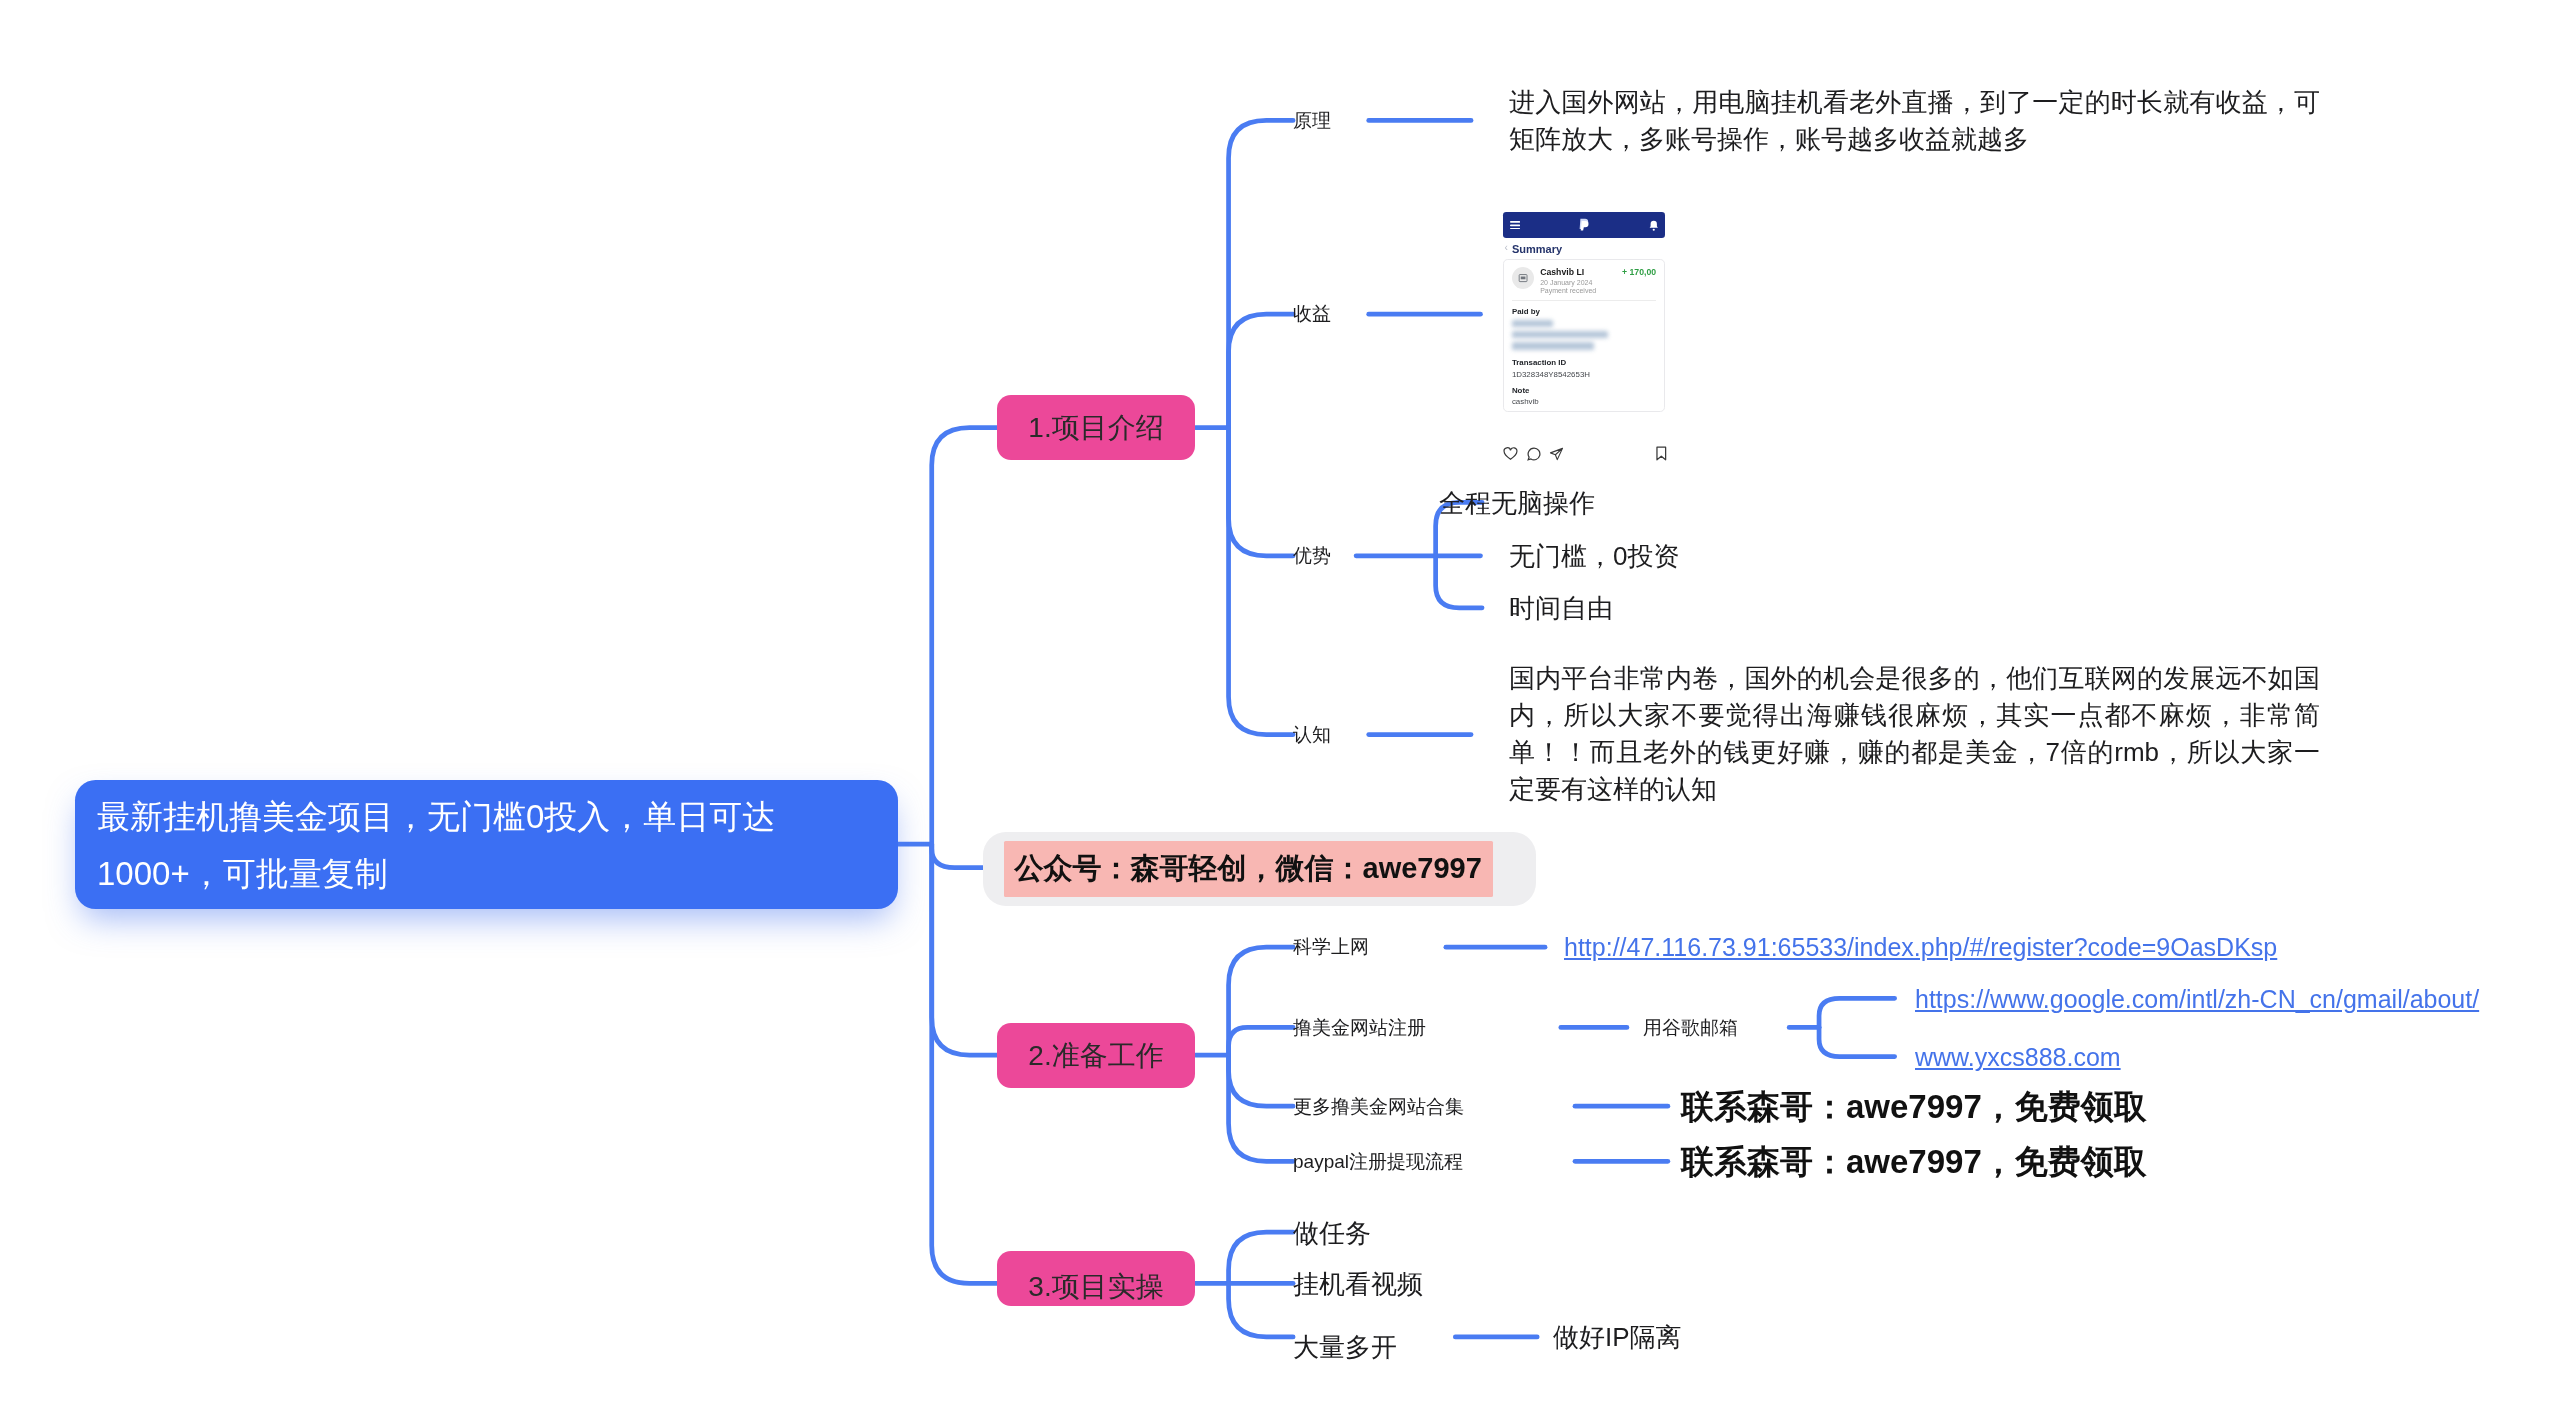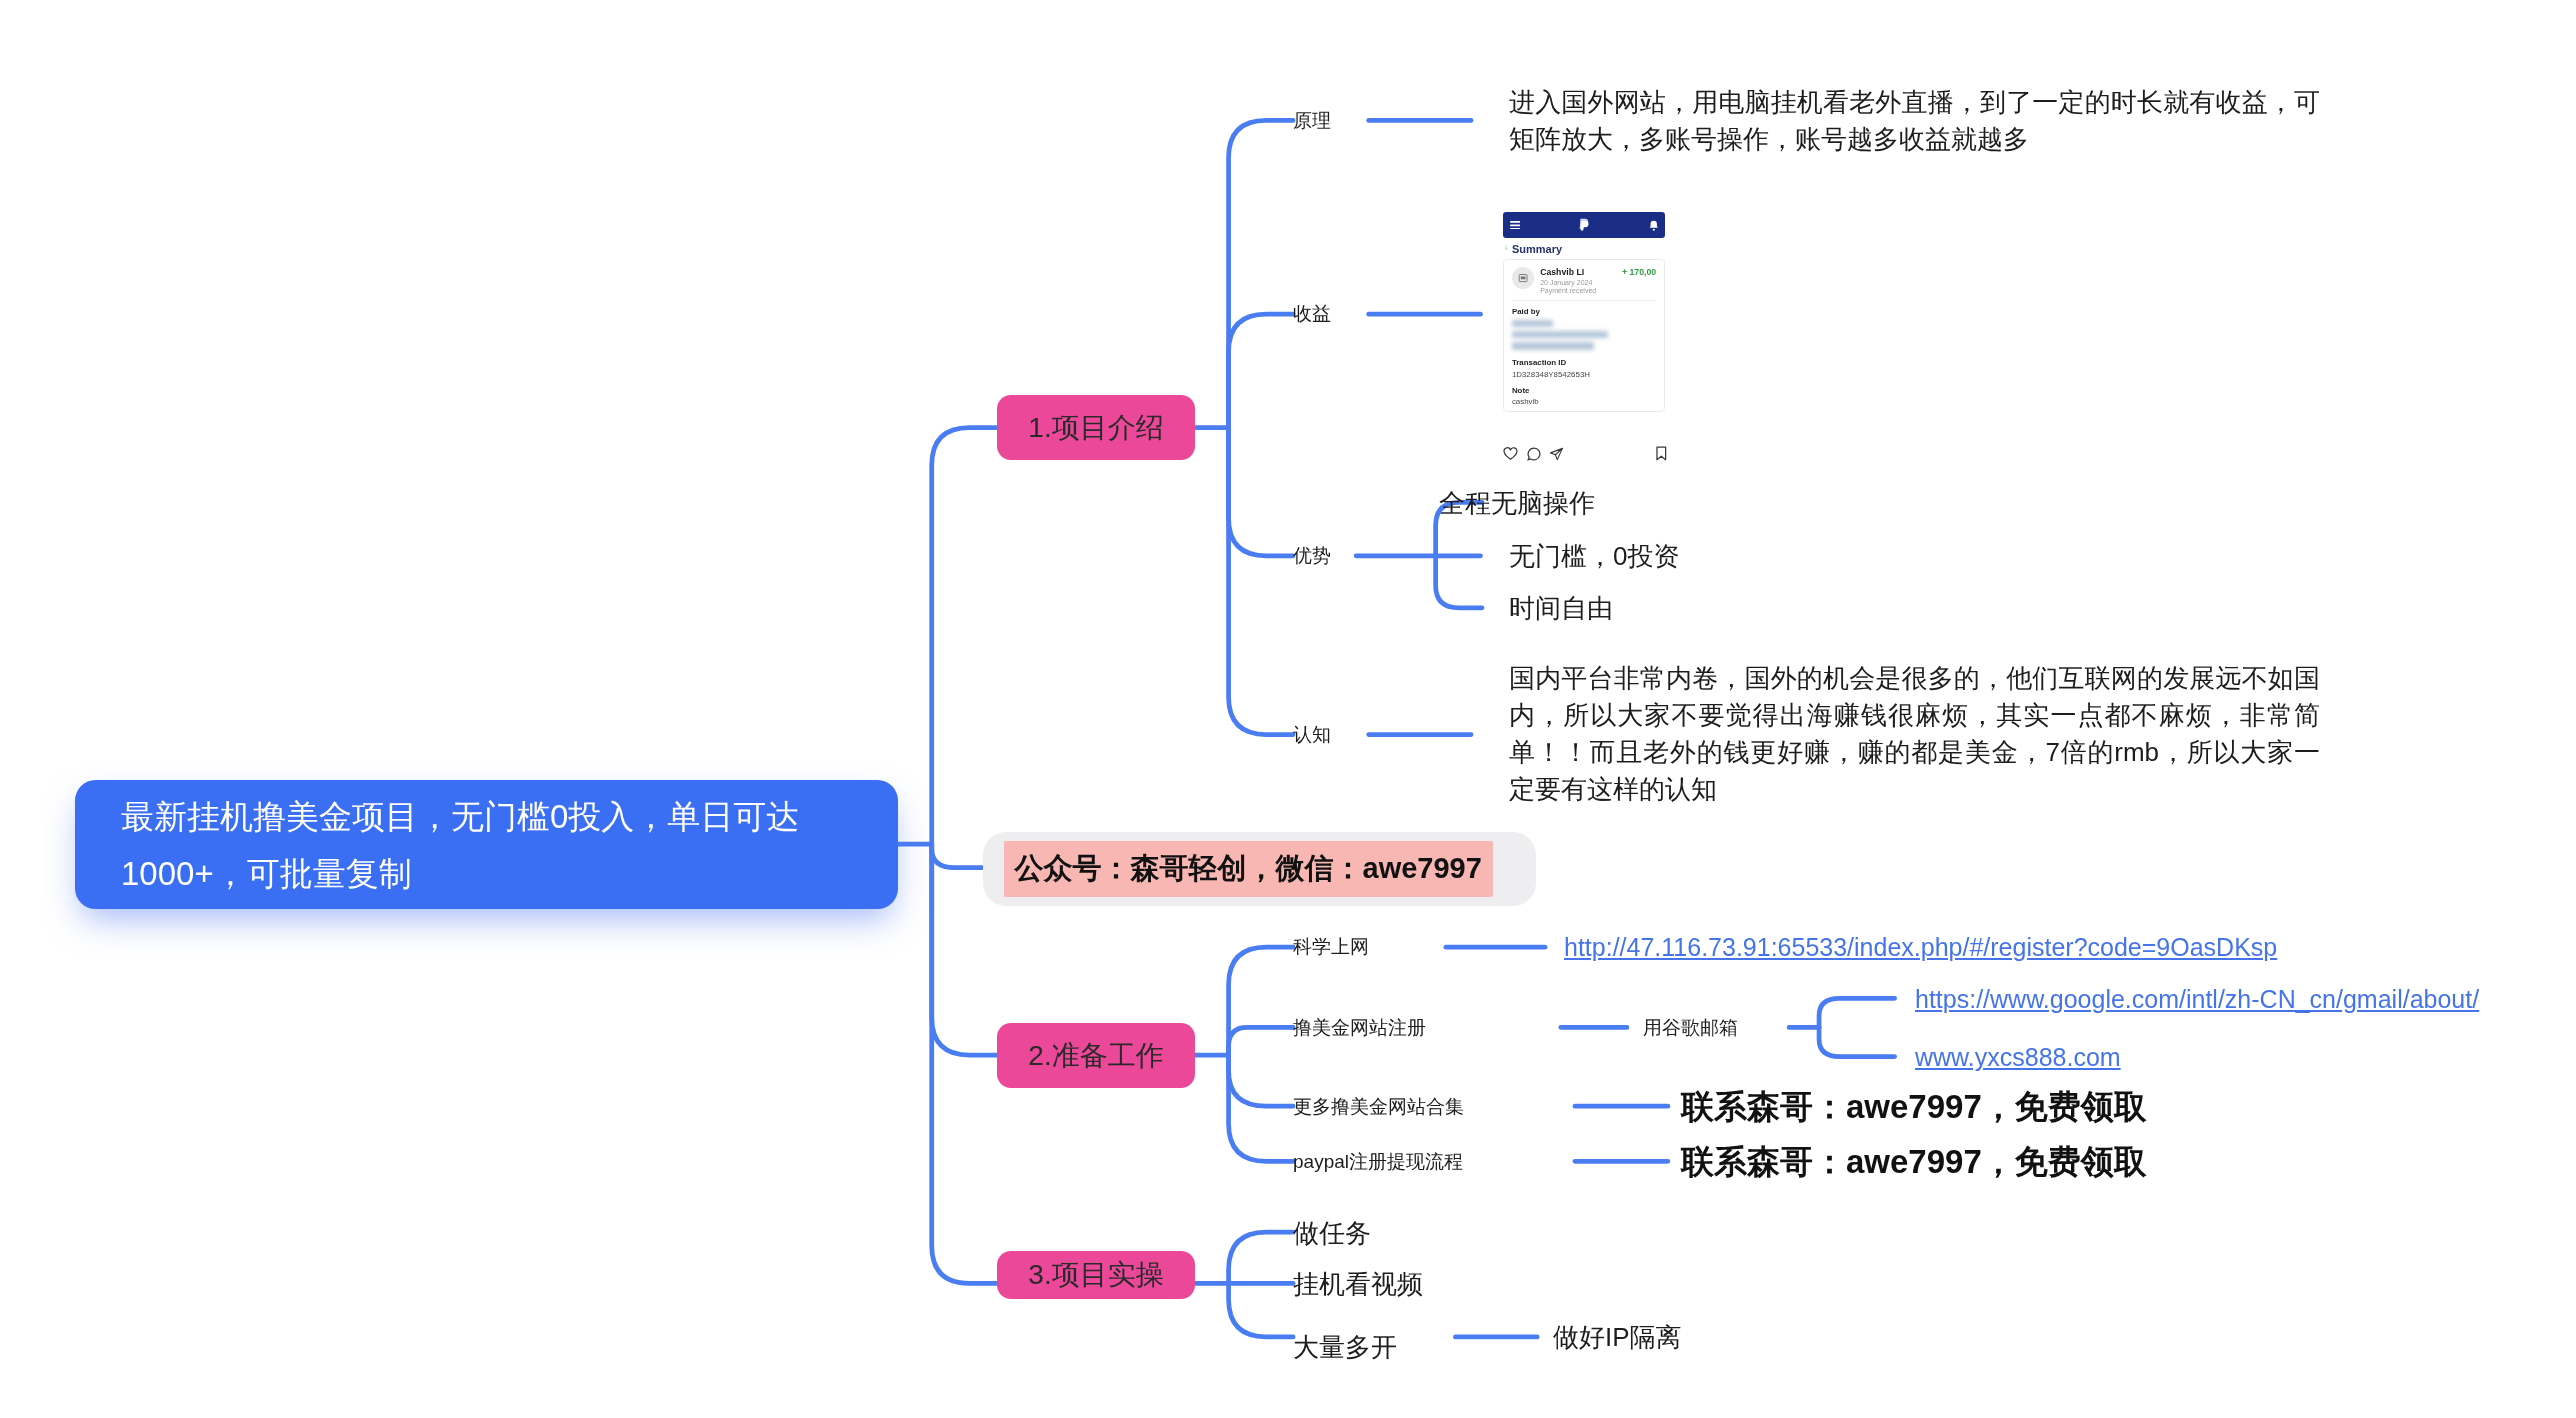--- a/index.html
+++ b/index.html
@@ -10,21 +10,21 @@
   svg.links{position:absolute;left:0;top:0;pointer-events:none;}
   svg.links path{fill:none;stroke:#4a7cf2;stroke-width:6;stroke-linecap:round;stroke-linejoin:round;}
 
   .node{
     position:absolute;display:flex;align-items:center;justify-content:center;
     background:#ec4899;border-radius:14px;font-size:28px;color:#2a2a2a;cursor:default;
   }
   .root-node{
     position:absolute;left:75px;top:780px;width:823px;height:129px;
     background:#3b6ff3;border-radius:20.5px;color:#ffffff;font-size:33px;line-height:57px;
-    display:flex;align-items:center;padding:0 46px;box-sizing:border-box;
+    display:flex;align-items:center;padding:0 22px;box-sizing:border-box;
     box-shadow:0 15.8px 33px -6.3px rgba(76,120,240,.5);
   }
   .official-node{
     position:absolute;left:983px;top:832px;width:553px;height:74px;
     background:#eeeef0;border-radius:23px;display:flex;align-items:center;
     padding-left:20.5px;box-sizing:border-box;
   }
   .official-node .hl{
     background:#f8b7b3;color:#111;font-weight:bold;font-size:29px;
     padding:7.9px 11px;border-radius:1.6px;white-space:nowrap;
@@ -113,21 +113,21 @@
   </div>
 
   <div class="official-node">
     <span class="hl">公众号：森哥轻创，微信：awe7997</span>
   </div>
 
   <div class="node" style="left:997px;top:1023px;width:198px;height:65px;">
     <span>2.准备工作</span>
   </div>
 
-  <div class="node" style="left:997px;top:1251px;width:198px;height:48px;">
+  <div class="node" style="left:997px;top:1251px;width:198px;height:55px;align-items:flex-end;">
     <span>3.项目实操</span>
   </div>
 
   <div class="lbl" style="left:1293px;top:102px;">原理</div>
   <div class="para" style="left:1509px;top:84px;width:811px;">进入国外网站，用电脑挂机看老外直播，到了一定的时长就有收益，可矩阵放大，多账号操作，账号越多收益就越多</div>
 
   <div class="lbl" style="left:1293px;top:295px;">收益</div>
 
   <div class="lbl" style="left:1293px;top:537px;">优势</div>
   <div class="item" style="left:1439px;top:484px;">全程无脑操作</div>

